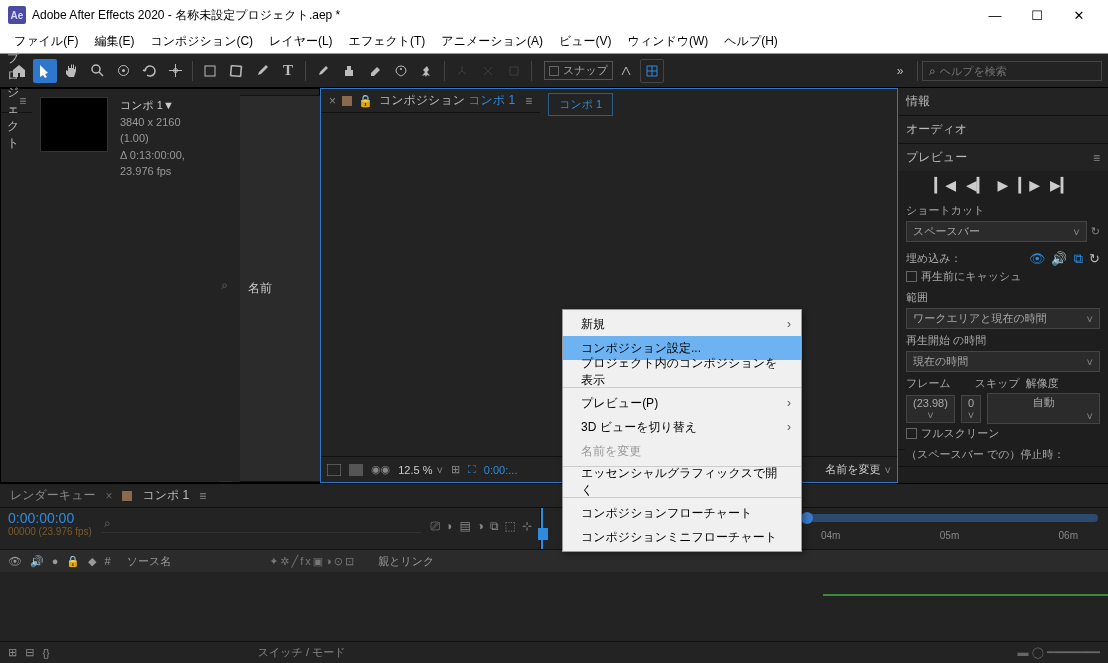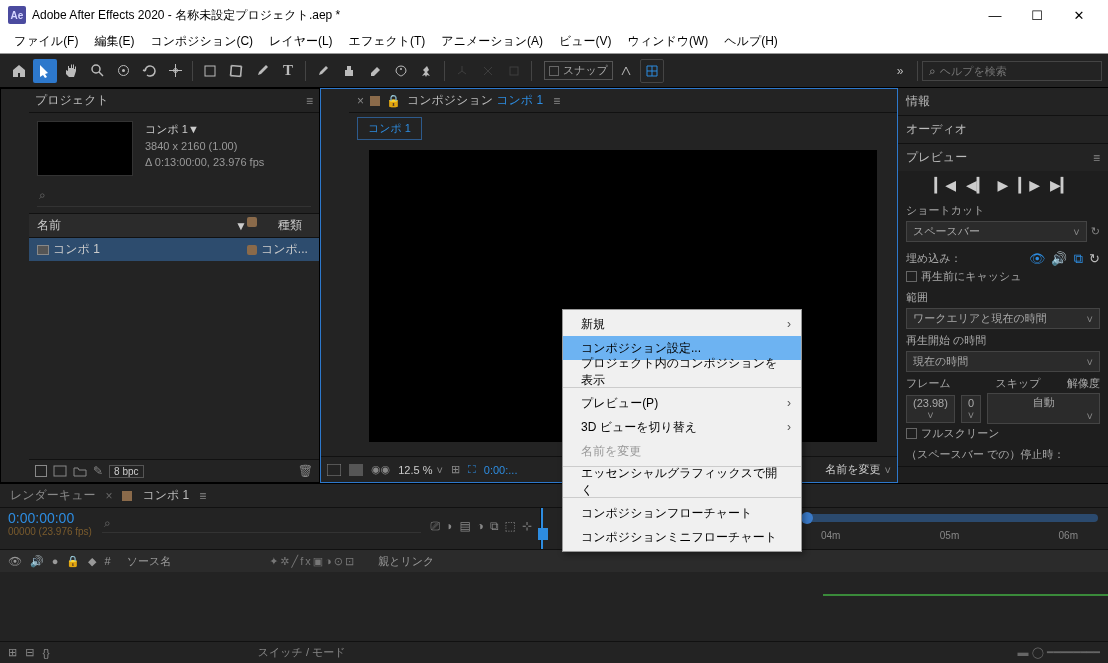--- a/index.html
+++ b/index.html
@@ -13,21 +13,21 @@
 .toolbar { background:#232323; height:34px; display:flex; align-items:center; padding:0 6px; border-bottom:1px solid #000; }
 .tool { width:24px; height:24px; display:flex; align-items:center; justify-content:center; color:#bbb; margin:0 1px; }
 .tool.active { background:#2d78cc; color:#fff; border-radius:2px; }
 .tool.boxed { border:1px solid #444; border-radius:2px; }
 .tool-sep { width:1px; height:20px; background:#444; margin:0 4px; }
 .snap-row { display:flex; align-items:center; }
 .snap-lbl { border:1px solid #555; padding:1px 4px; display:flex; align-items:center; font-size:11px; color:#aaa; margin-left:8px; }
 .search-box { margin-left:auto; display:flex; align-items:center; border:1px solid #444; padding:2px 6px; width:180px; }
 .search-box input { background:transparent; border:none; color:#888; font-size:11px; outline:none; width:100%; }
 .main { display:flex; height:395px; }
-.panel { background:#232323; border:1px solid #000; display:flex; flex-direction:column;padding-left:28px; }
+.panel { background:#232323; border:1px solid #000; display:flex; flex-direction:row; }
 .panel.selected { border:1px solid #2d78cc; }
 .panel-tab-row { height:24px; display:flex; align-items:center; padding:0 6px; border-bottom:1px solid #111; }
 .panel-tab { color:#bbb; font-size:12px; display:flex; align-items:center; gap:4px; }
 .panel-menu { margin-left:auto; color:#888; }
 .project-panel { width:320px; }
 .comp-info { display:flex; padding:8px; gap:12px; }
 .thumb { width:96px; height:55px; background:#000; border:1px solid #333; }
 .info-text { font-size:11px; color:#999; line-height:1.5; }
 .info-text .name { color:#ccc; }
 .proj-search { margin:0 8px; display:flex; align-items:center; border-bottom:1px solid #333; padding:4px 0 4px 2px; }
@@ -50,21 +50,21 @@
 .right-panels { width:210px; display:flex; flex-direction:column; }
 .mini-panel { border-bottom:1px solid #111; }
 .mini-head { padding:5px 8px; display:flex; align-items:center; font-size:12px; color:#bbb; background:#232323; }
 .mini-body { padding:4px 8px; font-size:11px; color:#aaa; }
 .play-btns { display:flex; justify-content:center; gap:10px; padding:6px 0; font-size:14px; color:#ccc; }
 .select-row { display:flex; align-items:center; background:#2b2b2b; border:1px solid #444; padding:2px 6px; margin:3px 0; font-size:11px; }
 .select-row .arrow { margin-left:auto; color:#888; }
 .icon-row { display:flex; gap:6px; font-size:13px; margin-top:2px; color:#2d8ce0;}
 .checkbox-row { display:flex; align-items:center; gap:4px; font-size:11px; padding:2px 0; }
 .checkbox-row .cb { width:11px; height:11px; border:1px solid #666; }
-.frm-row { display:flex; gap:6px; font-size:11px; align-items:center;justify-content:space-between; }
+.frm-row { display:flex; gap:6px; font-size:11px; align-items:center; }
 .frm-ctl { background:#2b2b2b; border:1px solid #444; padding:1px 6px; display:flex; align-items:center; gap:0;flex-direction:column; }
 .timeline { border-top:1px solid #000; background:#232323; height:180px; position:relative; }
 .tl-tabs { height:24px; display:flex; align-items:center; padding:0 10px; gap:10px; border-bottom:1px solid #111;}
 .tl-tab { color:#888; font-size:12px; }
 .tl-tab.active { color:#bbb; }
 .tl-head { display:flex; height:42px; border-bottom:1px solid #111;}
 .tl-left { width:540px; display:flex; flex-direction:column; padding:2px 8px; }
 .tl-left-top { display:flex; align-items:center; gap:10px; }
 .timecode { color:#2d8ce0; font-size:14px; }
 .tl-meta { font-size:10px; color:#7a5b2d; }

